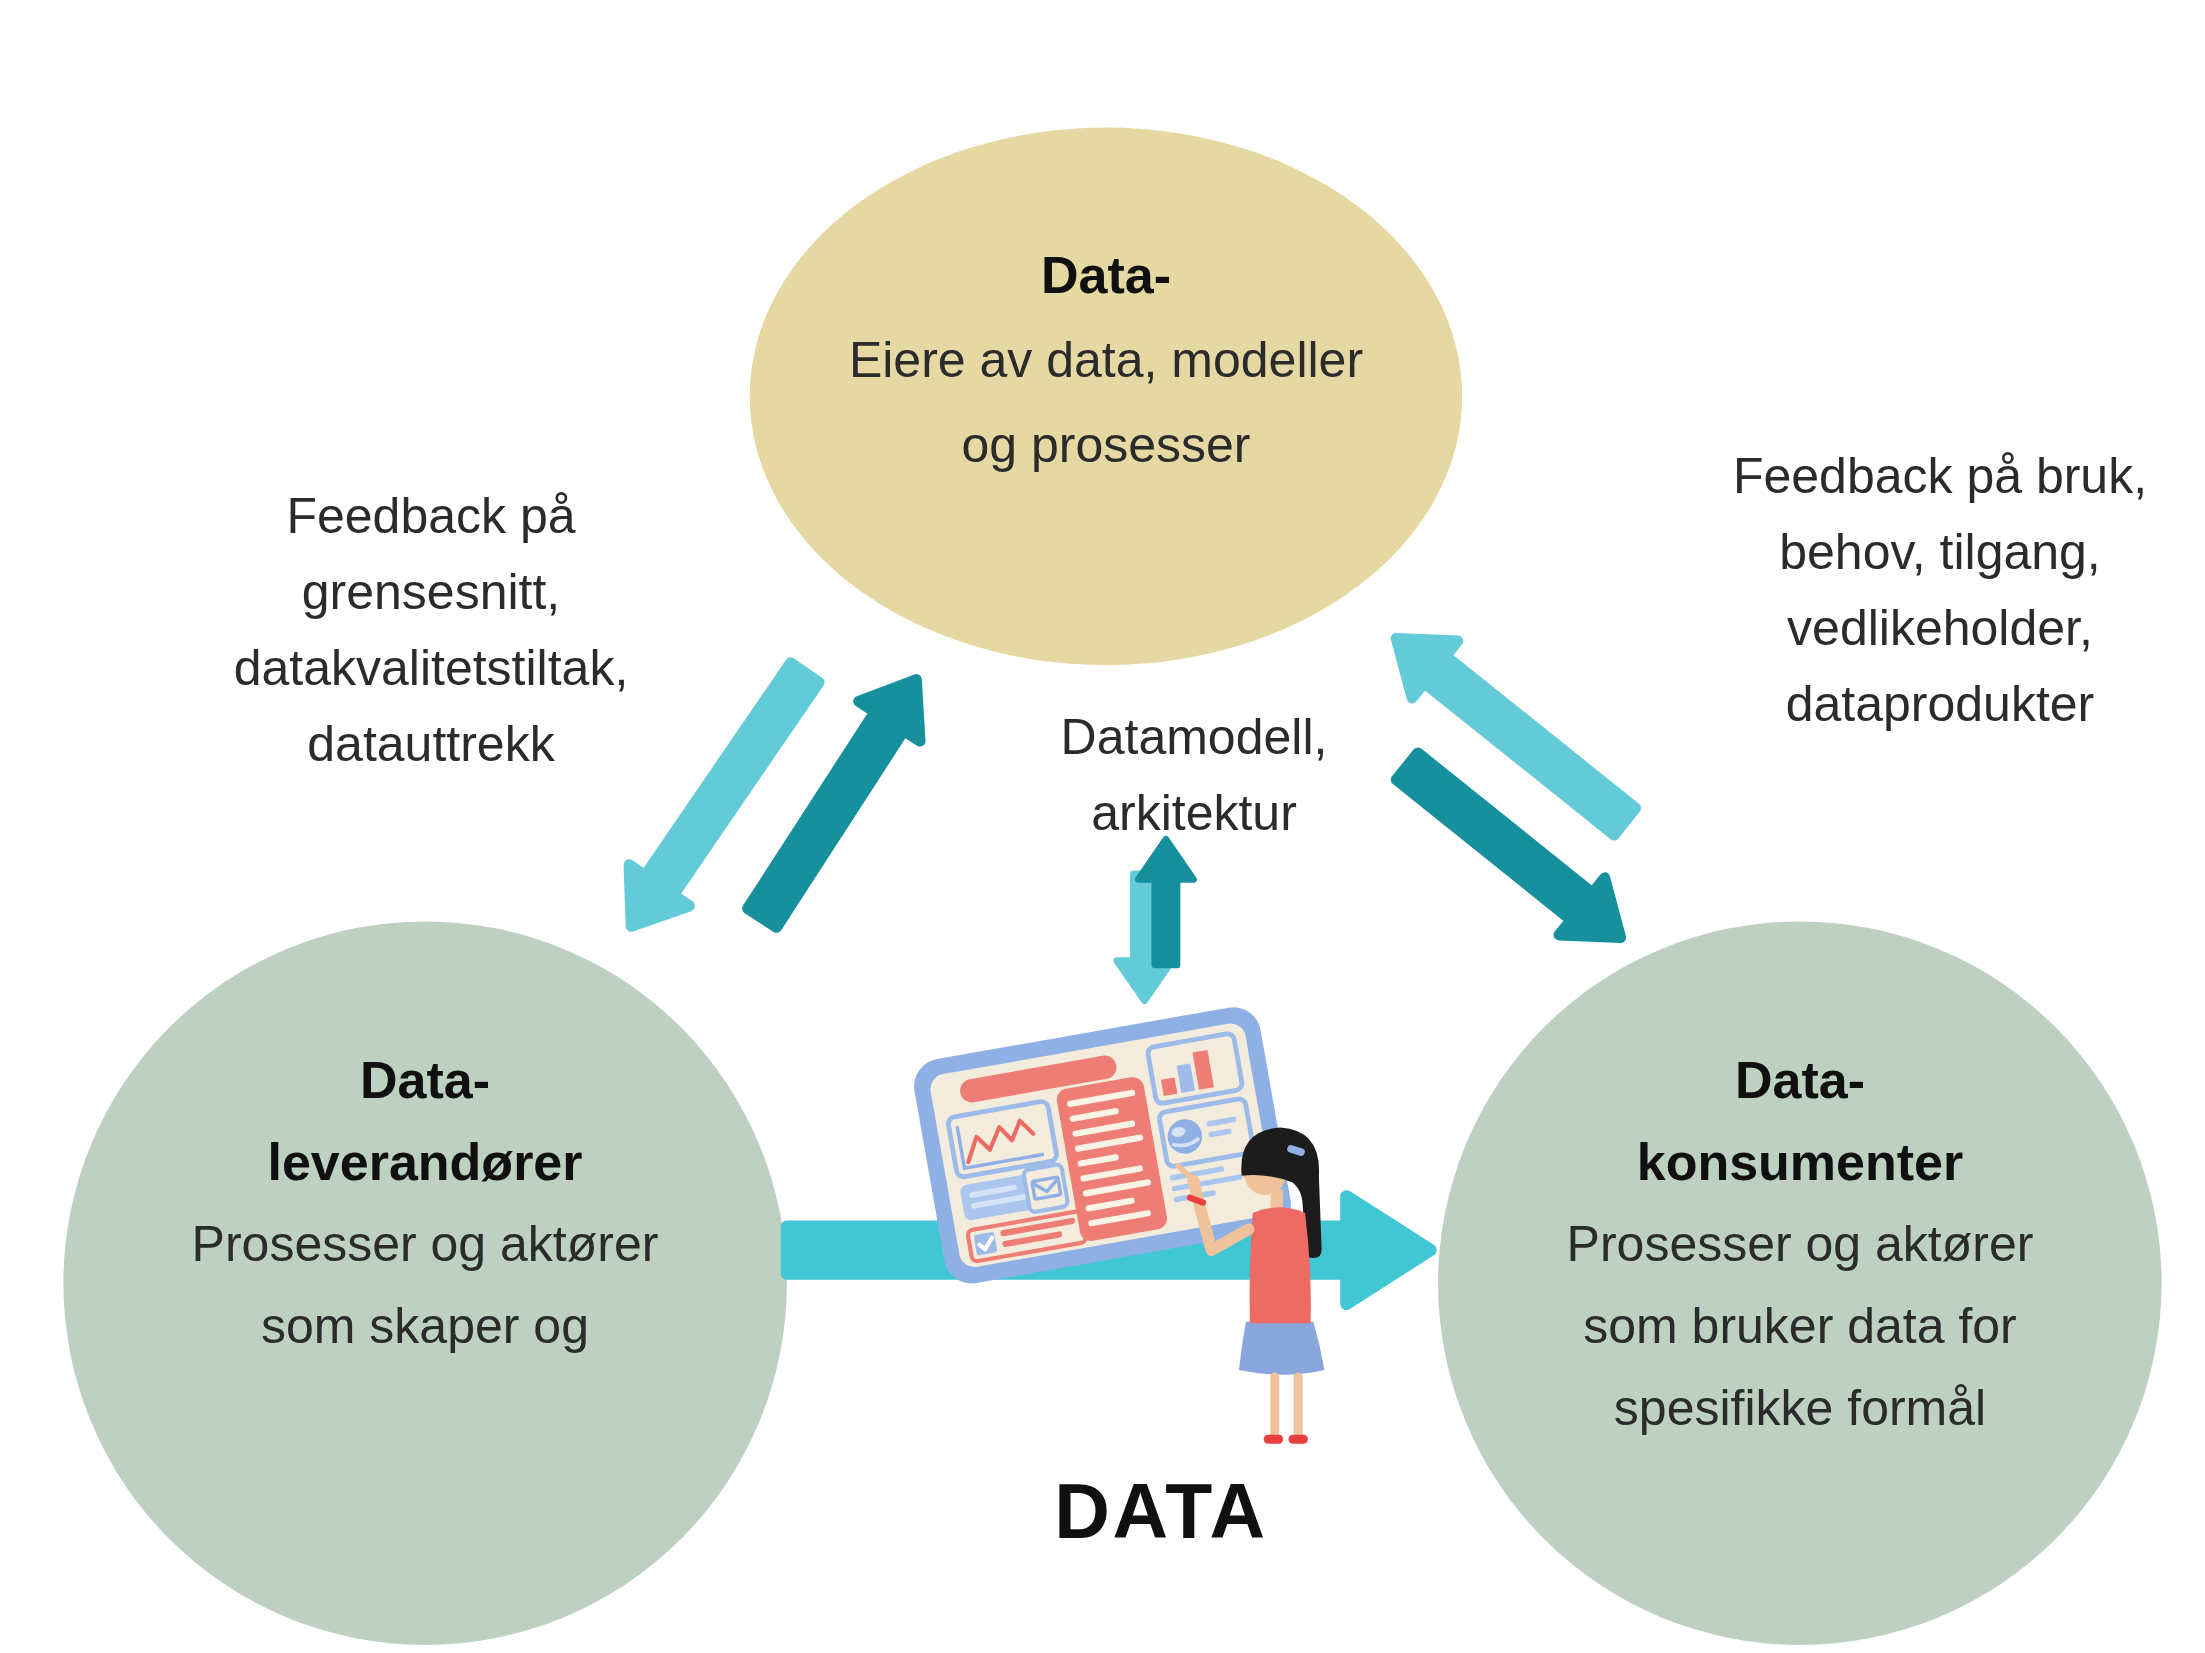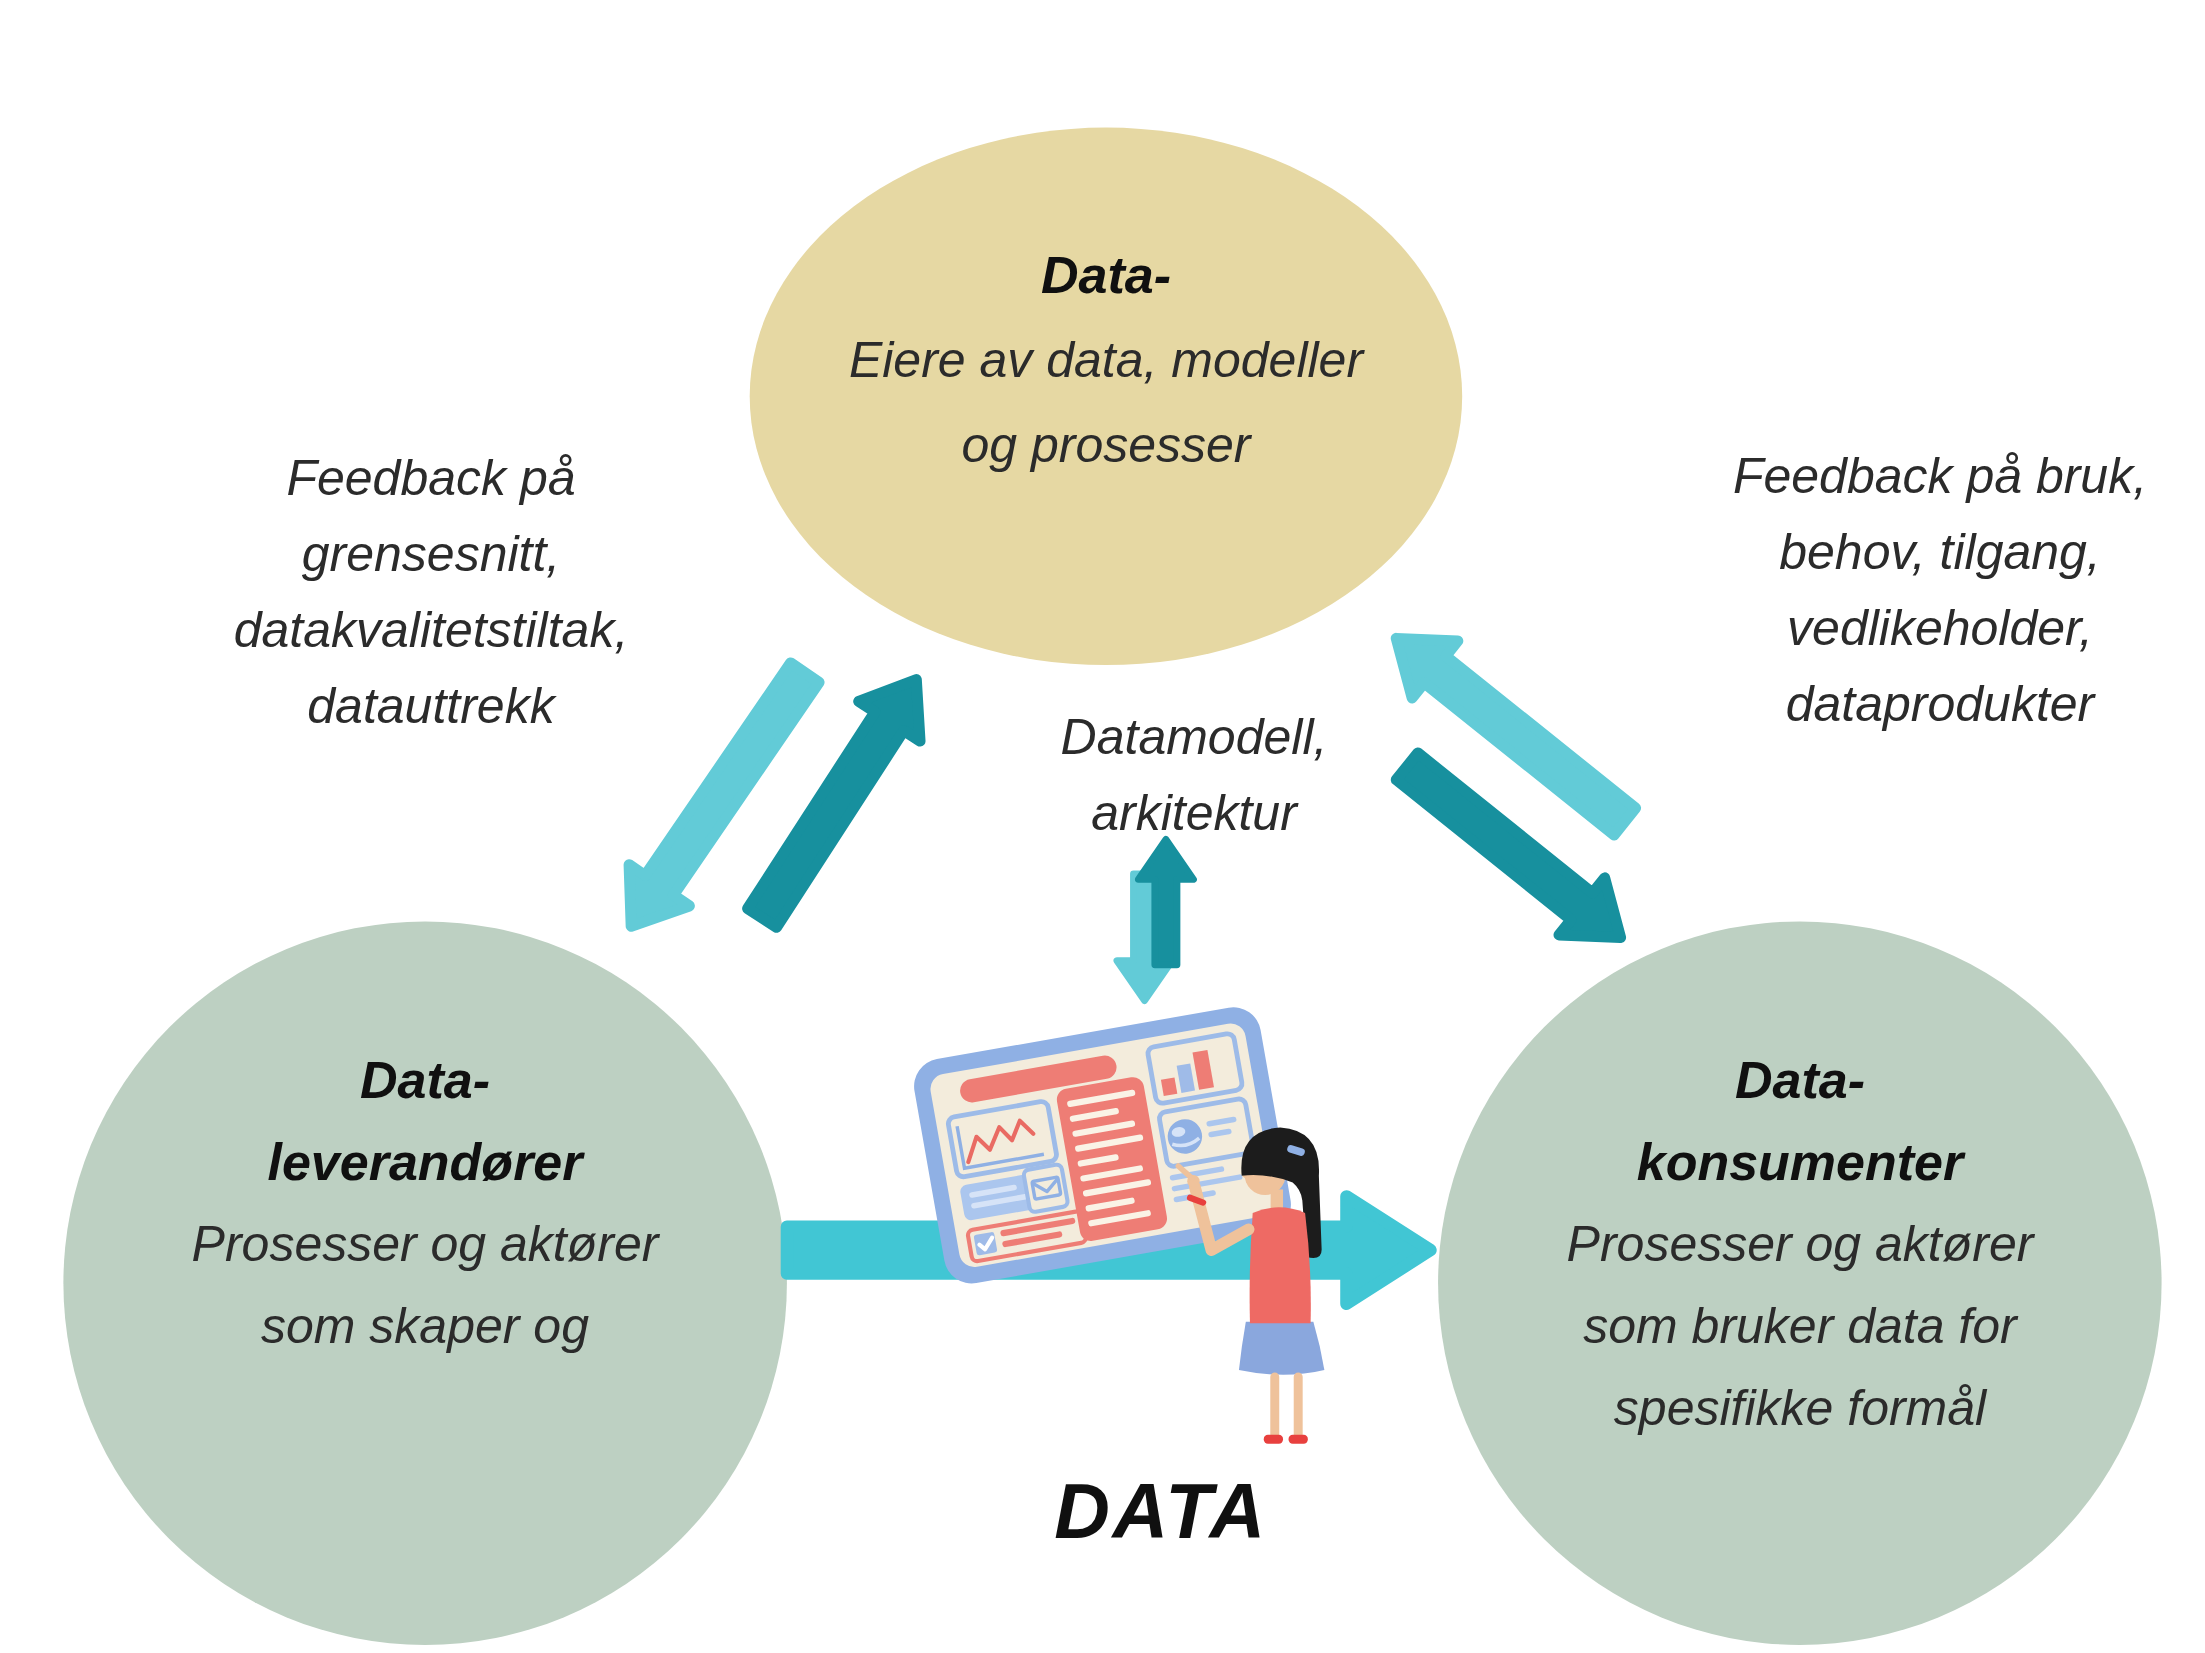--- a/index.html
+++ b/index.html
@@ -1,20 +1,19 @@
 <!DOCTYPE html>
 <html style="--canvas-bg: #ffffff; --node-owners: #e6d8a3; --node-roles: #bdd0c2; --text-primary: #2b2b2b; --text-heading: #101010; --arrow-light: #62cbd7; --arrow-dark: #17909e; --arrow-flow: #41c6d4; --illo-frame: #8fb0e4; --illo-screen: #f3ecdc; --illo-salmon: #ee7d75; --illo-border: #9dbbe8; --illo-light-panel: #abc6ee; --illo-dash-light: #d6e3f7; --illo-cream-dash: #faf3e6; --illo-bar-blue: #9fbbe8; --illo-line-red: #e96b63; --skin: #efc29b; --hair: #1c1c1c; --top-red: #ee6a64; --skirt-blue: #8aa7dd; --shoe-red: #e8403e;font-size:11px"><head>
 <meta charset="utf-8">
 <style>
   html,body{margin:0;padding:0;background:#fff;}
   .canvas{
     position:relative;width:2205px;height:1654px;overflow:hidden;
     background:var(--canvas-bg,#fff);
     font-family:"Liberation Sans",sans-serif;
-    font-style:italic;
   }
   svg.layer{position:absolute;left:0;top:0;z-index:1;}
 
   
   .owners-fill{fill:var(--node-owners);}
   .role-fill{fill:var(--node-roles);}
   .arrow-light{fill:var(--arrow-light);stroke:var(--arrow-light);}
   .arrow-dark{fill:var(--arrow-dark);stroke:var(--arrow-dark);}
   .arrow-flow{fill:var(--arrow-flow);stroke:var(--arrow-flow);}
   .illo-frame{fill:var(--illo-frame);}
@@ -175,21 +174,21 @@
   </div>
 
   <div class="txt circle-block" style="left:1800px;top:1039px">
     <div class="heading-line">Data-</div>
     <div class="heading-line">konsumenter</div>
     <div>Prosesser og aktører</div>
     <div>som bruker data for</div>
     <div>spesifikke formål</div>
   </div>
 
-  <div class="txt" style="left:431px;top:440px">
+  <div class="txt" style="left:431px;top:478px">
     <div>Feedback på</div>
     <div>grensesnitt,</div>
     <div>datakvalitetstiltak,</div>
     <div>datauttrekk</div>
   </div>
 
   <div class="txt" style="left:1940px;top:438px">
     <div>Feedback på bruk,</div>
     <div>behov, tilgang,</div>
     <div>vedlikeholder,</div>

